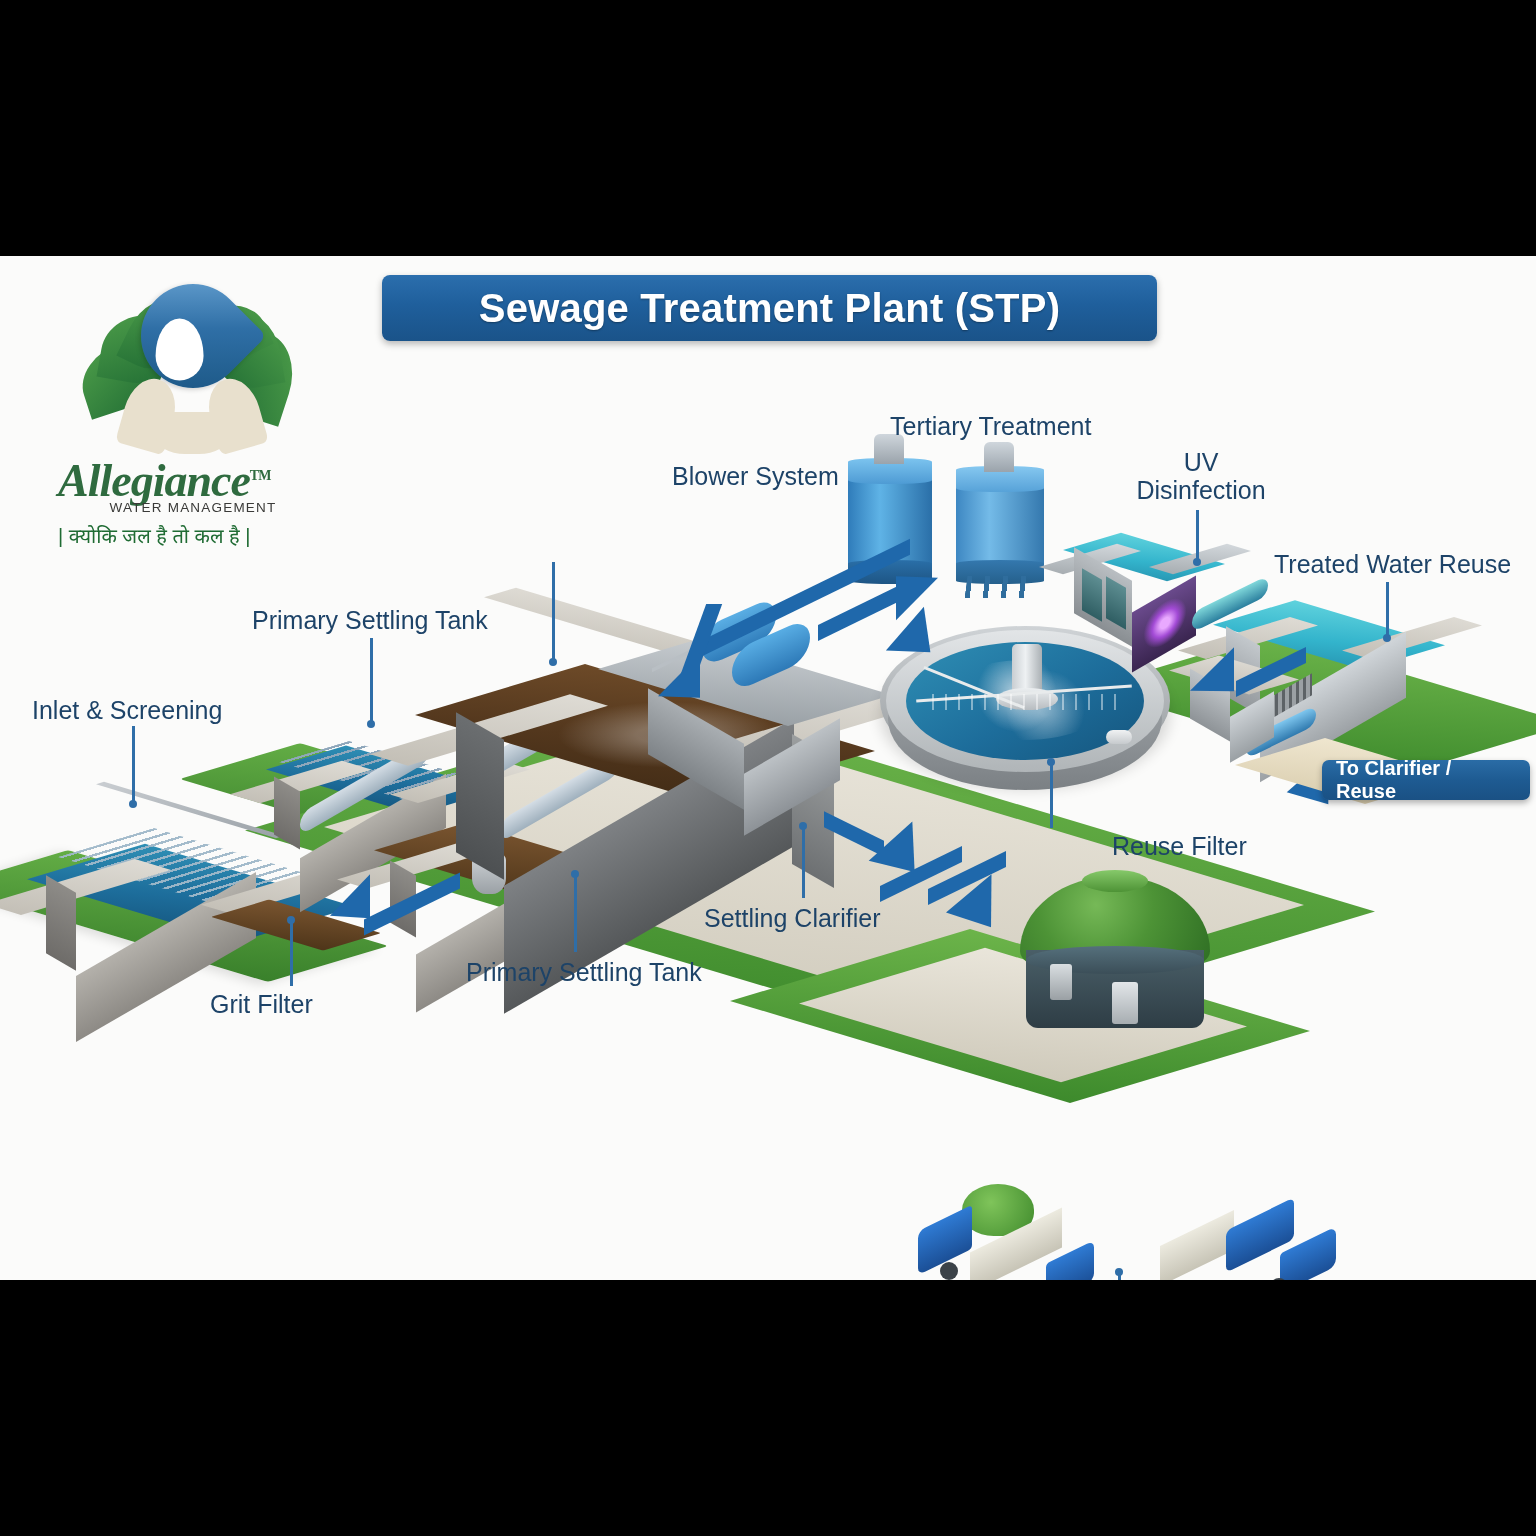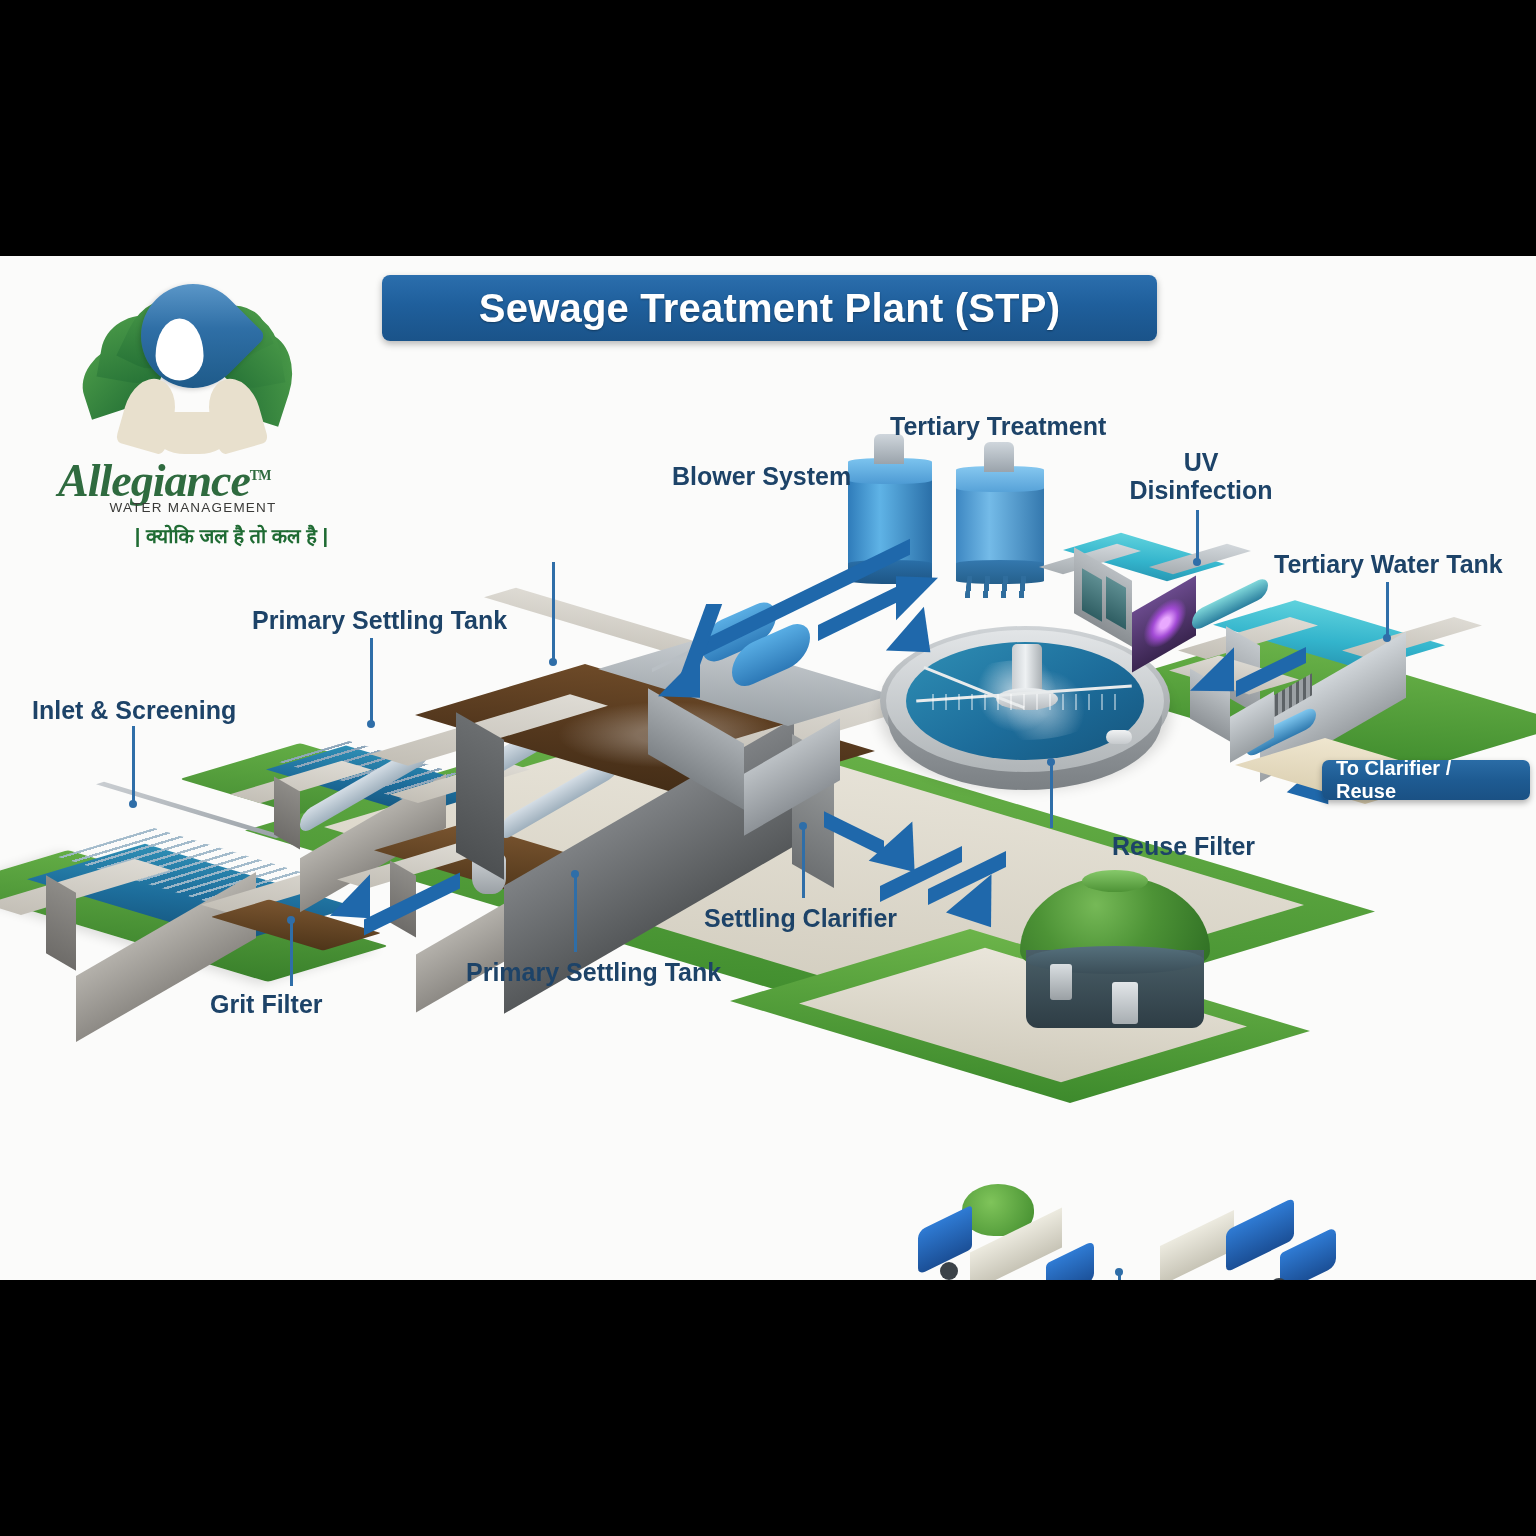--- a/index.html
+++ b/index.html
@@ -49,27 +49,27 @@
     position:absolute;left:0;top:176px;width:270px;text-align:left;
     font-family:"Liberation Serif", serif;font-size:46px;color:#2f6b3f;
     font-style:italic;font-weight:bold;letter-spacing:-1px;
   }
   .logo-tm{font-size:14px;vertical-align:super;font-style:normal;}
   .logo-sub{
     position:absolute;left:0;top:222px;width:270px;text-align:center;
     font-size:13.5px;color:#3a3a38;letter-spacing:1.2px;
   }
   .logo-hindi{
-    position:absolute;left:0;top:244px;width:270px;text-align:right;
-    font-size:20px;color:#1f6b33;font-weight:bold;
+    position:absolute;left:0;top:244px;width:270px;text-align:left;
+    font-size:20px;color:#1f6b33;font-weight:normal;
   }
 
   
   .lbl{
-    position:absolute;color:#1d4368;font-size:25px;font-weight:700;
+    position:absolute;color:#1d4368;font-size:25px;font-weight:400;
     white-space:nowrap;line-height:1.12;
   }
   .lbl.two{white-space:normal;text-align:center;}
   
   .lead{position:absolute;background:#2f6ea8;width:2.5px;}
   .dot{position:absolute;width:8px;height:8px;border-radius:50%;background:#2f6ea8;}
 
   
   .badge{
     position:absolute;background:linear-gradient(180deg,#2a6ca6 0%,#1e5b92 50%,#1a5184 100%);
@@ -447,21 +447,21 @@
 
     <div class="lbl" style="left:890px;top:156px;">Tertiary Treatment</div>
 
     <div class="lbl two" style="left:1118px;top:192px;width:166px;">
       <span>UV</span><br>
       <span>Disinfection</span>
     </div>
     <div class="lead" style="left:1196px;top:254px;height:52px;"></div>
     <div class="dot" style="left:1193px;top:302px;"></div>
 
-    <div class="lbl" style="left:1274px;top:294px;">Tertiary Water Tank</div>
+    <div class="lbl" style="left:1274px;top:294px;">Treated Water Reuse</div>
     <div class="lead" style="left:1386px;top:326px;height:56px;"></div>
     <div class="dot" style="left:1383px;top:378px;"></div>
 
     <div class="badge small" style="left:1322px;top:504px;width:208px;height:40px;">
       <span>To Clarifier / Reuse</span>
     </div>
 
     <div class="lbl" style="left:1112px;top:576px;">Reuse Filter</div>
     <div class="lead" style="left:1050px;top:508px;height:64px;"></div>
     <div class="dot" style="left:1047px;top:502px;"></div>

